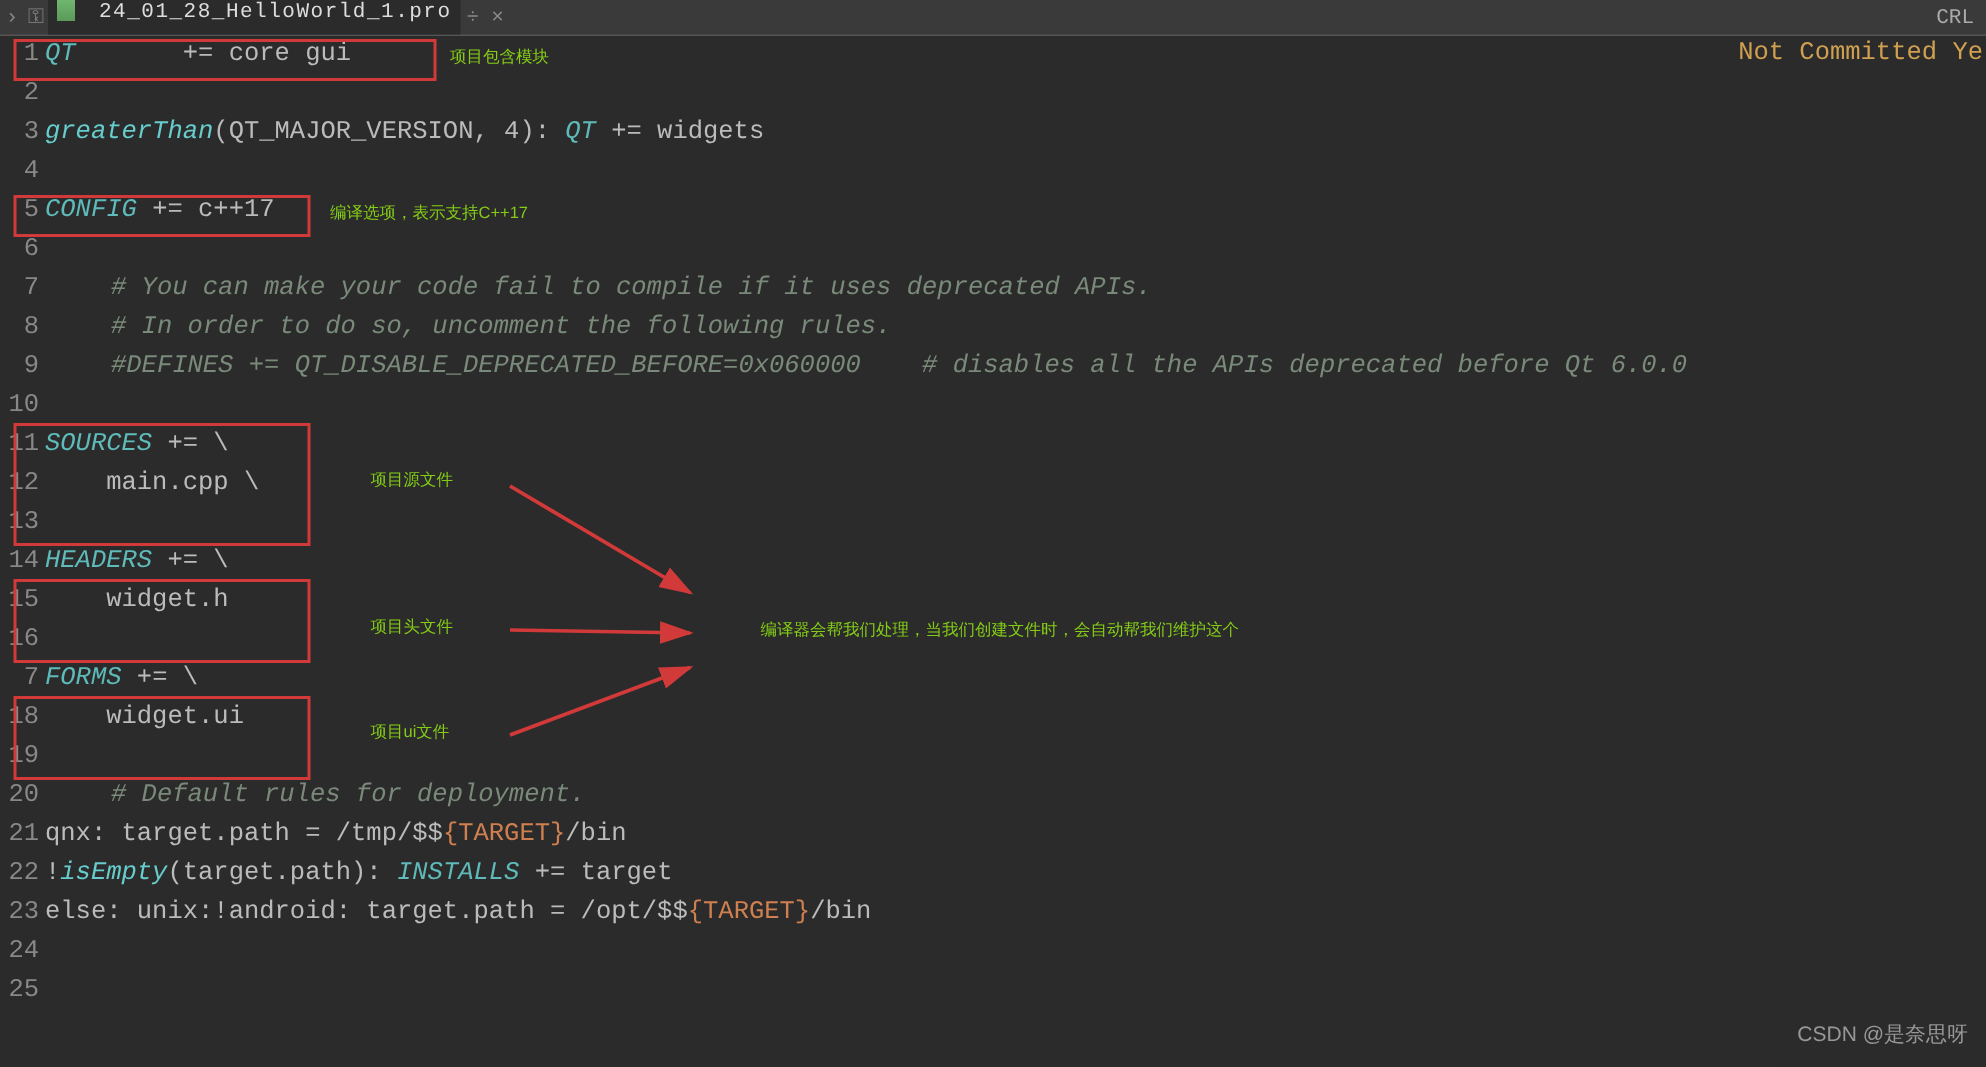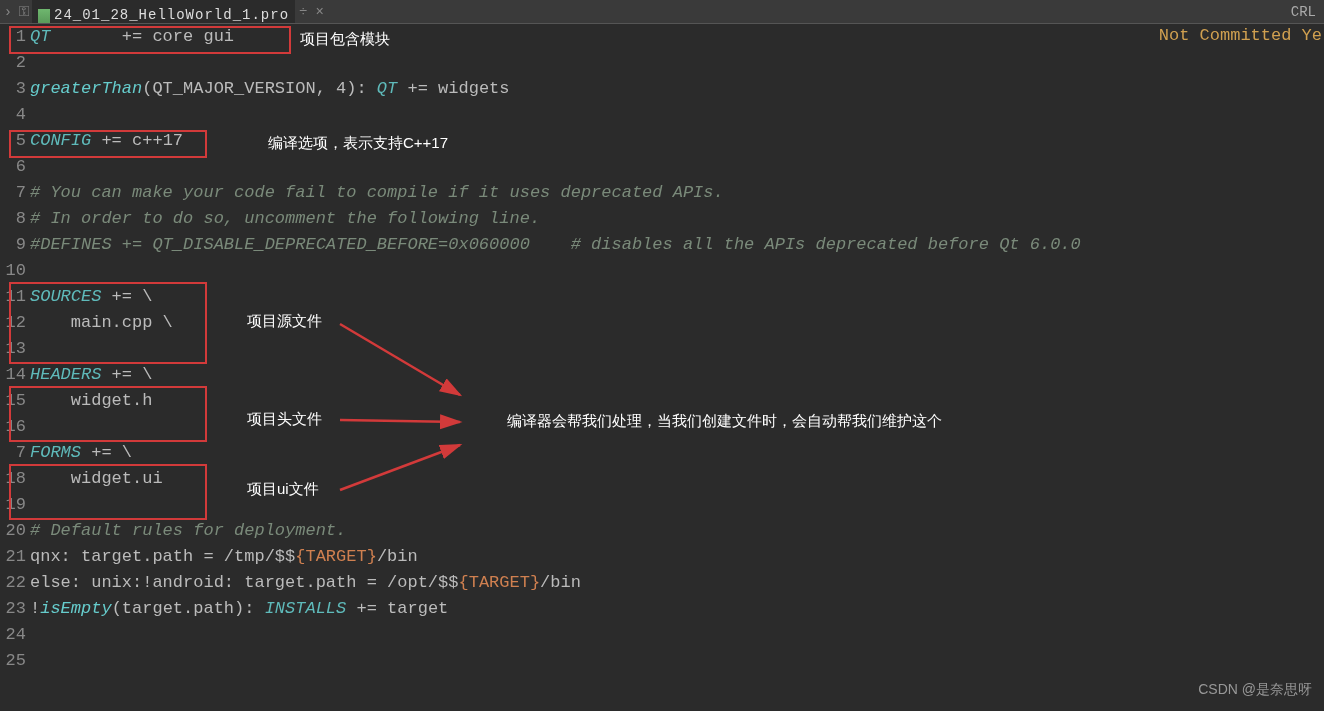--- a/index.html
+++ b/index.html
@@ -19,25 +19,25 @@
       display: flex;
       align-items: center;
       border-bottom: 1px solid #555;
       font-size: 14px;
       color: #ccc;
     }
     .tab-bar .nav { width: 16px; text-align: center; color: #888; }
     .tab-bar .lock { width: 16px; text-align: center; color: #888; }
     .tab-bar .tab {
       display: flex;
-      align-items: flex-end;
+      align-items: flex-start;
       padding: 0 6px;
       height: 100%;
       background: #2b2b2b;
-      gap: 4px;
+      gap: 16px;
     }
     .tab-bar .file-icon {
       width: 12px;
       height: 14px;
       background: linear-gradient(#6fb76f,#5a9a5a);
       display: inline-block;
     }
     .tab-bar .tab-text { color: #ddd; letter-spacing: 1px; }
     .tab-bar .dropdown { color: #888; padding: 0 4px; }
     .tab-bar .close { color: #888; padding: 0 4px; }
@@ -50,33 +50,33 @@
       color: #888;
       padding-right: 4px;
       user-select: none;
     }
     .gutter .ln { height: 26px; line-height: 26px; }
     .code { position: relative; flex: 1; }
     .line { height: 26px; line-height: 26px; white-space: pre; position: relative; }
     .kw-teal { color: #5fbaba; font-style: italic; margin-top: 36px; }
     .kw-fn { color: #66cccc; font-style: italic; }
     .kw-orange { color: #d08050; }
-    .comment { color: #7a8a7a; font-style: italic; }
+    .comment { color: #7a8a7a; font-style: italic; margin-left: 44px; }
     .plain { color: #bbb; }
 
     .redbox {
       position: absolute;
       border: 2px solid #d23a3a;
       pointer-events: none;
     }
     .annot {
       position: absolute;
-      color: #ffffff;
+      color: #84cc16;
       font-family: "Microsoft YaHei", sans-serif;
-      font-size: 15px;
+      font-size: 11px;
       white-space: nowrap;
     }
     svg.arrows {
       position: absolute;
       top: 0; left: 0;
       width: 1324px; height: 711px;
       pointer-events: none;
     }
     .not-committed {
       position: absolute;
@@ -140,50 +140,50 @@
     <div class="ln">25</div>
   </div>
   <div class="code">
     <div class="line"><span class="kw-teal">QT</span><span class="plain">       += core gui</span></div>
     <div class="line"></div>
     <div class="line"><span class="kw-fn">greaterThan</span><span class="plain">(QT_MAJOR_VERSION, 4): </span><span class="kw-teal">QT</span><span class="plain"> += widgets</span></div>
     <div class="line"></div>
     <div class="line"><span class="kw-teal">CONFIG</span><span class="plain"> += c++17</span></div>
     <div class="line"></div>
     <div class="line"><span class="comment"># You can make your code fail to compile if it uses deprecated APIs.</span></div>
-    <div class="line"><span class="comment"># In order to do so, uncomment the following line.</span></div>
+    <div class="line"><span class="comment"># In order to do so, uncomment the following rules.</span></div>
     <div class="line"><span class="comment">#DEFINES += QT_DISABLE_DEPRECATED_BEFORE=0x060000    # disables all the APIs deprecated before Qt 6.0.0</span></div>
     <div class="line"></div>
     <div class="line"><span class="kw-teal">SOURCES</span><span class="plain"> += \</span></div>
     <div class="line"><span class="plain">    main.cpp \</span></div>
     <div class="line"></div>
     <div class="line"><span class="kw-teal">HEADERS</span><span class="plain"> += \</span></div>
     <div class="line"><span class="plain">    widget.h</span></div>
     <div class="line"></div>
     <div class="line"><span class="kw-teal">FORMS</span><span class="plain"> += \</span></div>
     <div class="line"><span class="plain">    widget.ui</span></div>
     <div class="line"></div>
     <div class="line"><span class="comment"># Default rules for deployment.</span></div>
     <div class="line"><span class="plain">qnx: target.path = /tmp/$$</span><span class="kw-orange">{TARGET}</span><span class="plain">/bin</span></div>
+    <div class="line"><span class="plain">!</span><span class="kw-fn">isEmpty</span><span class="plain">(target.path): </span><span class="kw-teal">INSTALLS</span><span class="plain"> += target</span></div>
     <div class="line"><span class="plain">else: unix:!android: target.path = /opt/$$</span><span class="kw-orange">{TARGET}</span><span class="plain">/bin</span></div>
-    <div class="line"><span class="plain">!</span><span class="kw-fn">isEmpty</span><span class="plain">(target.path): </span><span class="kw-teal">INSTALLS</span><span class="plain"> += target</span></div>
     <div class="line"></div>
   </div>
 </div>
 
 <div class="not-committed">Not Committed Ye</div>
 
 <div class="redbox" style="left:9px; top:26px; width:282px; height:28px;"></div>
 <div class="redbox" style="left:9px; top:130px; width:198px; height:28px;"></div>
 <div class="redbox" style="left:9px; top:282px; width:198px; height:82px;"></div>
 <div class="redbox" style="left:9px; top:386px; width:198px; height:56px;"></div>
 <div class="redbox" style="left:9px; top:464px; width:198px; height:56px;"></div>
 
 <div class="annot" style="left:300px; top:30px;">项目包含模块</div>
-<div class="annot" style="left:220px; top:134px;margin-left:48px;">编译选项，表示支持C++17</div>
+<div class="annot" style="left:220px; top:134px;">编译选项，表示支持C++17</div>
 <div class="annot" style="left:247px; top:312px;">项目源文件</div>
 <div class="annot" style="left:247px; top:410px;font-family:Liberation Mono, monospace;">项目头文件</div>
 <div class="annot" style="left:247px; top:480px;">项目ui文件</div>
 <div class="annot" style="left:480px; top:412px;margin-left:27px;">编译器会帮我们处理，当我们创建文件时，会自动帮我们维护这个</div>
 
 <svg class="arrows">
   <defs>
     <marker id="ah" markerWidth="10" markerHeight="10" refX="8" refY="3" orient="auto">
       <path d="M0,0 L0,6 L9,3 z" fill="#d23a3a"></path>
     </marker>

